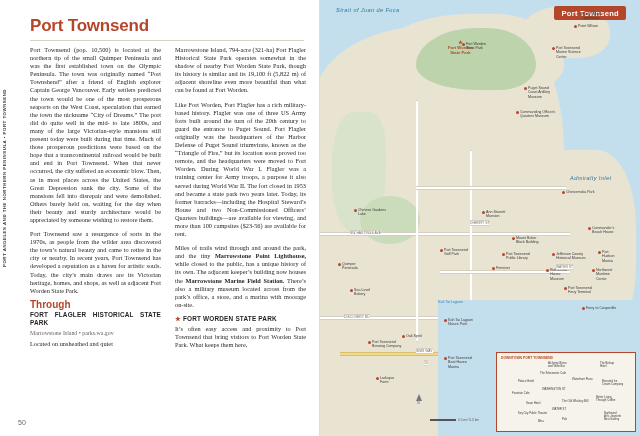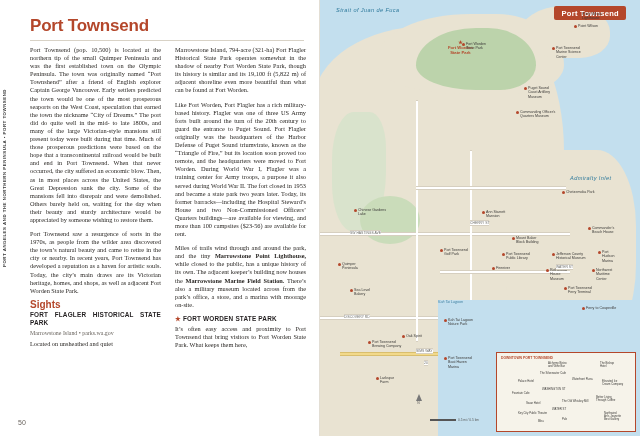--- a/index.html
+++ b/index.html
@@ -158,21 +158,21 @@
 
     <div class="side-tab">PORT ANGELES AND THE NORTHERN PENINSULA  •  PORT TOWNSEND</div>
 
     <div class="title">Port Townsend</div>
     <div class="rule"></div>
 
     <div class="colwrap">
       <div class="col">
         <p>Port Townsend (pop. 10,500) is located at the northern tip of the small Quimper Peninsula and was the first established town on the Olympic Peninsula. The town was originally named “Port Townshend” after a friend of English explorer Captain George Vancouver. Early settlers predicted the town would be one of the most prosperous seaports on the West Coast, speculation that earned the town the nickname “City of Dreams.” The port did do quite well in the mid- to late 1800s, and many of the large Victorian-style mansions still present today were built during that time. Much of those prosperous predictions were based on the hope that a transcontinental railroad would be built and end in Port Townsend. When that never occurred, the city suffered an economic blow. Then, as in most places across the United States, the Great Depression sank the city. Some of the mansions fell into disrepair and were demolished. Others barely held on, waiting for the day when their beauty and sturdy architecture would be appreciated by someone wishing to restore them.</p>
         <p>Port Townsend saw a resurgence of sorts in the 1970s, as people from the wilder area discovered the town’s natural beauty and came to retire in the city or nearby. In recent years, Port Townsend has developed a reputation as a haven for artistic souls. Today, the city’s main draws are its Victorian heritage, homes, and shops, as well as adjacent Fort Worden State Park.</p>
-        <h3 class="sec">Sights</h3>
+        <h3 class="sec">Through</h3>
         <h4 class="sub">FORT FLAGLER HISTORICAL STATE PARK</h4>
         <div class="meta">Marrowstone Island • parks.wa.gov</div>
         <p>Located on unsheathed and quiet</p>
       </div>
 
       <div class="col right">
         <p>Marrowstone Island, 794-acre (321-ha) Fort Flagler Historical State Park operates somewhat in the shadow of nearby Fort Worden State Park, though its history is similar and its 19,100 ft (5,822 m) of adjacent shoreline even more beautiful than what can be found at Fort Worden.</p>
         <p>Like Fort Worden, Fort Flagler has a rich military-based history. Flagler was one of three US Army forts built around the turn of the 20th century to guard the entrance to Puget Sound. Fort Flagler originally was the headquarters of the Harbor Defense of Puget Sound triumvirate, known as the “Triangle of Fire,” but its location soon proved too remote, and the headquarters were moved to Fort Worden. During World War I, Flagler was a training center for Army troops, a purpose it also served during World War II. The fort closed in 1953 and became a state park two years later. Today, its former barracks—including the Hospital Steward’s House and two Non-Commissioned Officers’ Quarters buildings—are available for viewing, and more than 100 campsites ($23-56) are available for rent.</p>
         <p id="p-marrowstone">Miles of trails wind through and around the park, and the tiny <b>Marrowstone Point Lighthouse,</b> while closed to the public, has a unique history of its own. The adjacent keeper’s building now houses the <b>Marrowstone Marine Field Station.</b> There’s also a military museum located across from the park’s office, a store, and a marina with moorage on-site.</p>
         <h4 class="sub">

